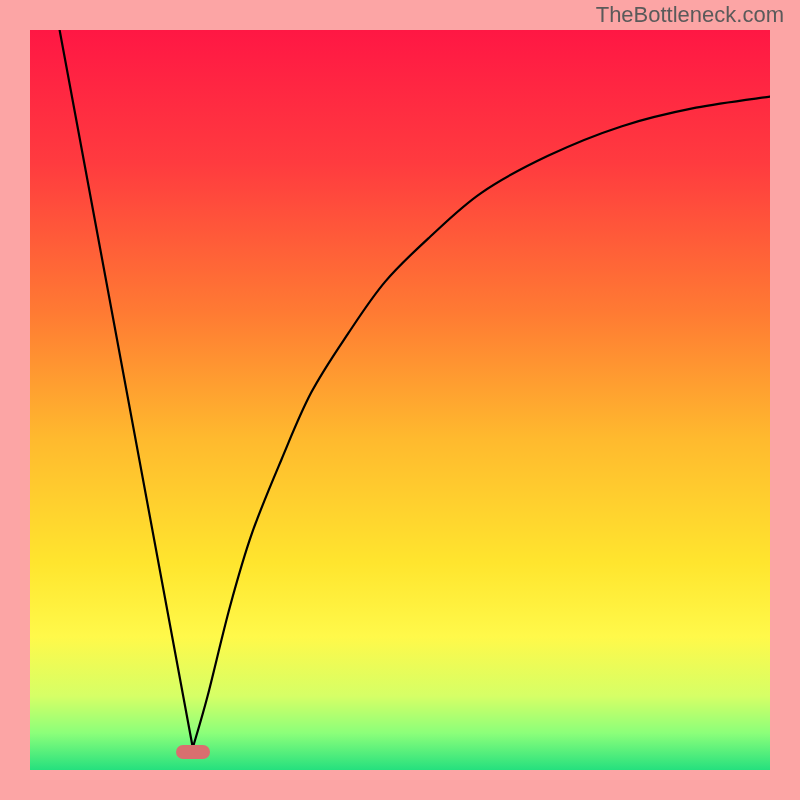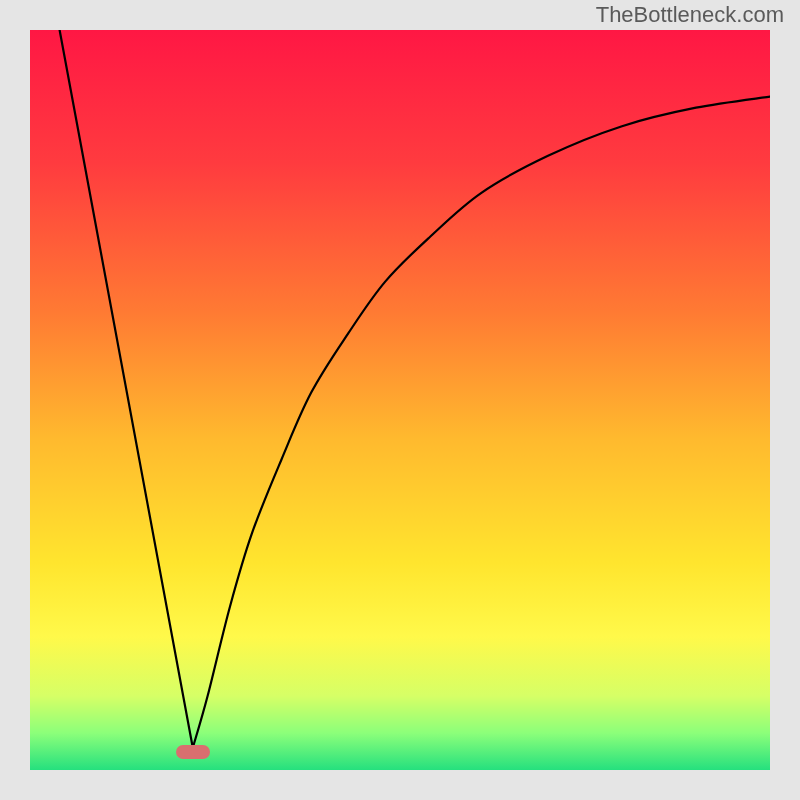--- a/index.html
+++ b/index.html
@@ -10,21 +10,21 @@
     position: relative;
     font-family: Arial, sans-serif;
     overflow: hidden;
   }
   .frame {
     position: absolute;
     top: 0;
     left: 0;
     width: 800px;
     height: 800px;
-    background: #e5e5e5;
+    background: #fca5a5;
   }
   .plot-area {
     position: absolute;
     top: 30px;
     left: 30px;
     width: 740px;
     height: 740px;
     overflow: hidden;
   }
   .gradient-bg {

